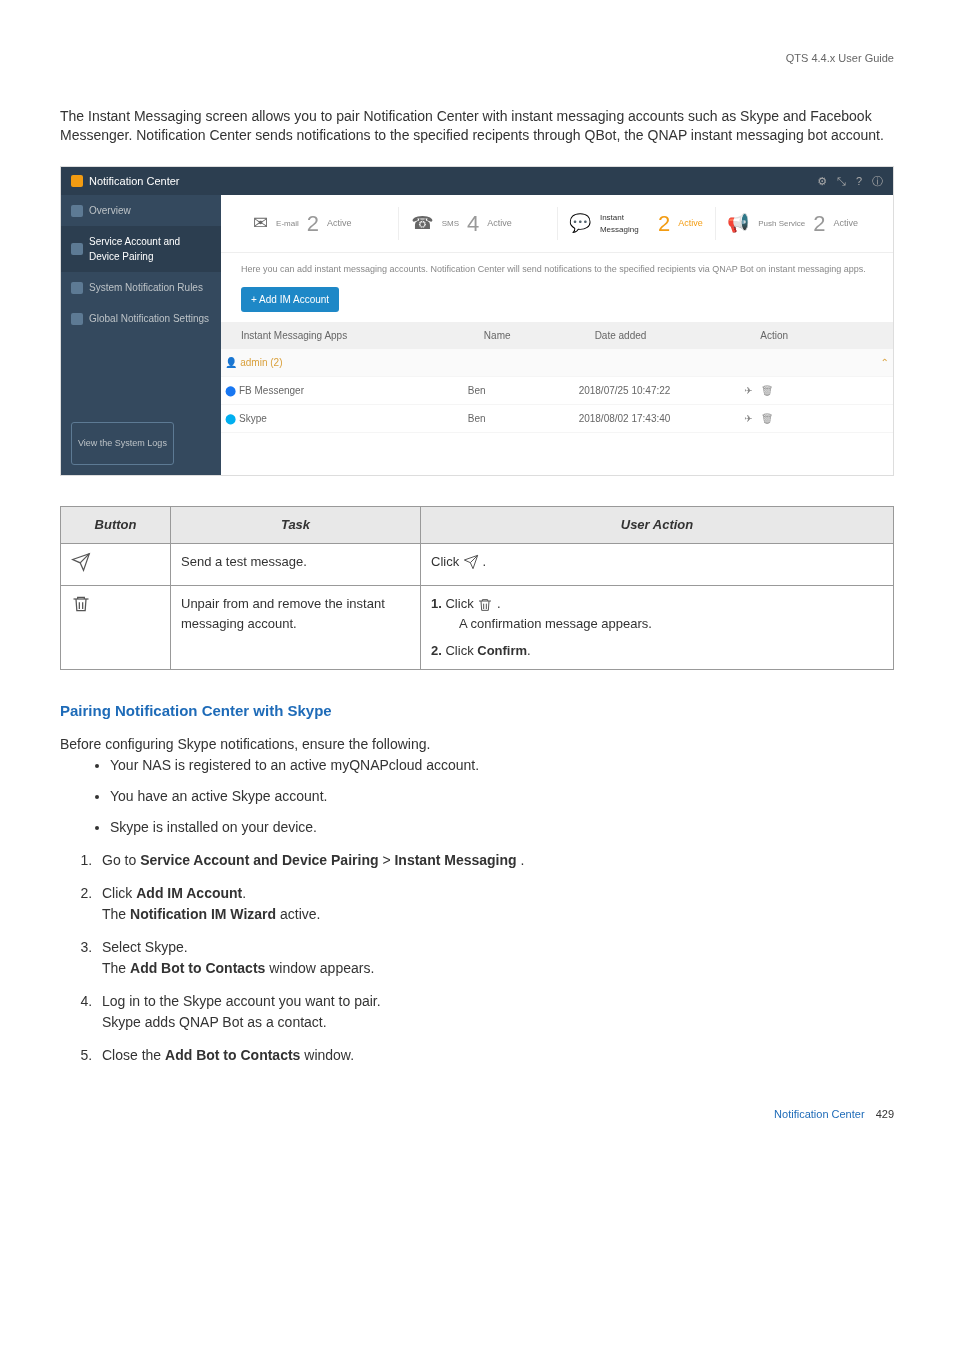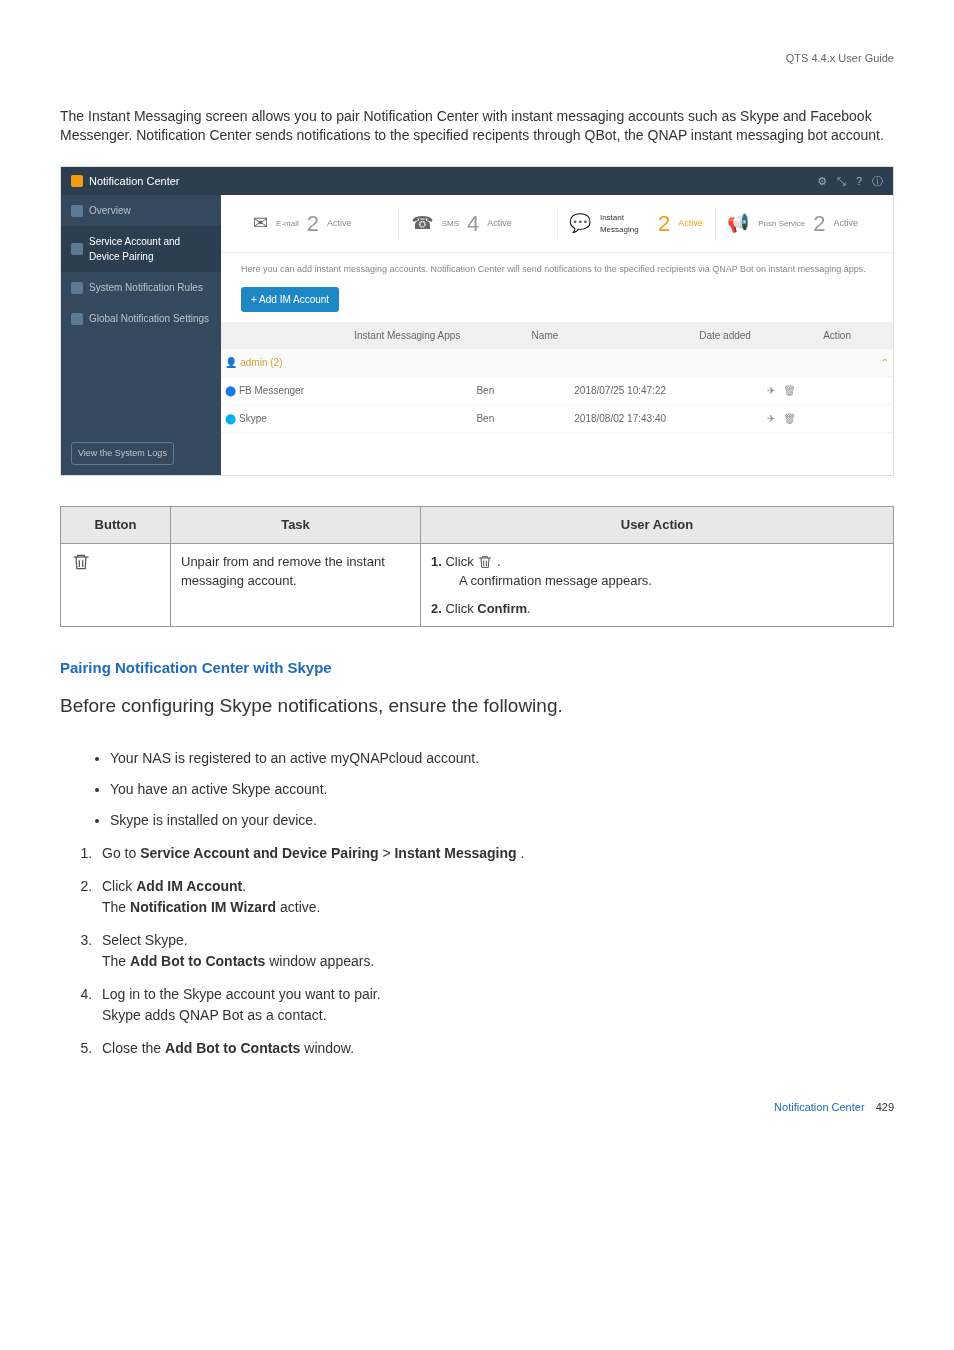--- a/index.html
+++ b/index.html
@@ -84,21 +84,21 @@
       color: #fff;
     }
     .ss-sidebar-icon {
       width:12px; height:12px; background:#5d7a94; border-radius:2px; flex-shrink:0;
     }
     .ss-sidebar-bottom {
       padding:10px;
     }
     .ss-sidebar-bottom .syslog-btn {
       border:1px solid #5d7a94;
-      padding:4px 6px;
+      padding:14px 6px;
       border-radius:3px;
       font-size:9px;
       color:#bdc3c7;
       display:inline-block;
     }
     .ss-main {
       flex:1;
       background:#fff;
     }
     .ss-stats {
@@ -146,22 +146,22 @@
       display:inline-block;
     }
     .ss-table {
       width:100%;
       font-size:10px;
       border-collapse:collapse;
     }
     .ss-table th {
       background:#f0f0f0;
       color:#666;
-      text-align:right;
-      padding:6px 12px;
+      text-align:left;
+      padding:6px 20px;
       font-weight:normal;
     }
     .ss-table td {
       padding:6px 4px;
       border-bottom:1px solid #f5f5f5;
       color:#666;
     }
     .ss-group-row td {
       background:#fafafa;
       color:#d9a03c;
@@ -181,33 +181,34 @@
     table.action-table th, table.action-table td {
       border:1px solid #999;
       padding:8px 10px;
       vertical-align:top;
       text-align:left;
     }
     table.action-table th {
       background:#e8e8e8;
       text-align:center;
       font-weight:bold;
+      font-style:italic;
     }
     .icon-cell svg {
       width:20px; height:20px;
     }
     h3.subsection {
       color:#1e6bb8;
       font-size:15px;
       font-weight:bold;
       margin-bottom:12px;
     }
     .body-text {
-      font-size:19px;
-      margin-bottom:28px;
+      font-size:14px;
+      margin-bottom:0;
     }
     ul.bullets {
       list-style:disc;
       padding-left:50px;
       margin-bottom:12px;
     }
     ul.bullets li {
       font-size:14px;
       margin-bottom:10px;
     }
@@ -368,20 +369,37 @@
       <tr>
         <th style="width:110px">Button</th>
         <th style="width:250px">Task</th>
         <th>User Action</th>
       </tr>
     </thead>
     <tbody>
       <tr>
         <td class="icon-cell">
           <svg viewBox="0 0 24 24" fill="none" stroke="#555" stroke-width="1.5">
+              <path d="M22 2L11 13"></path>
+              <path d="M22 2l-7 20-4-9-9-4 20-7z"></path>
+            </svg>
+        </td>
+        <td>Send a test message.</td>
+        <td>
+          <span>Click </span>
+          <svg class="inline-icon" viewBox="0 0 24 24" fill="none" stroke="#555" stroke-width="1.5">
+              <path d="M22 2L11 13"></path>
+              <path d="M22 2l-7 20-4-9-9-4 20-7z"></path>
+            </svg>
+          <span>.</span>
+        </td>
+      </tr>
+      <tr>
+        <td class="icon-cell">
+          <svg viewBox="0 0 24 24" fill="none" stroke="#555" stroke-width="1.5">
               <path d="M3 6h18"></path>
               <path d="M8 6V4h8v2"></path>
               <path d="M6 6l1 14h10l1-14"></path>
               <path d="M10 10v8M14 10v8"></path>
             </svg>
         </td>
         <td>Unpair from and remove the instant messaging account.</td>
         <td>
           <div style="margin-bottom:8px">
             <strong>1.</strong>

